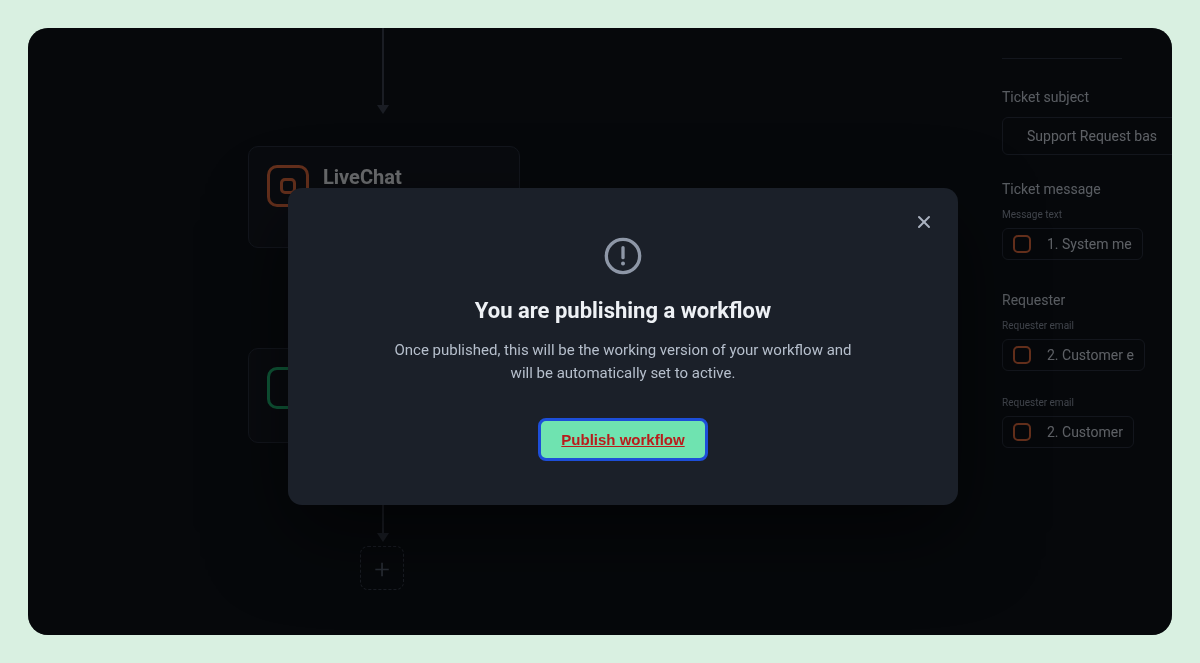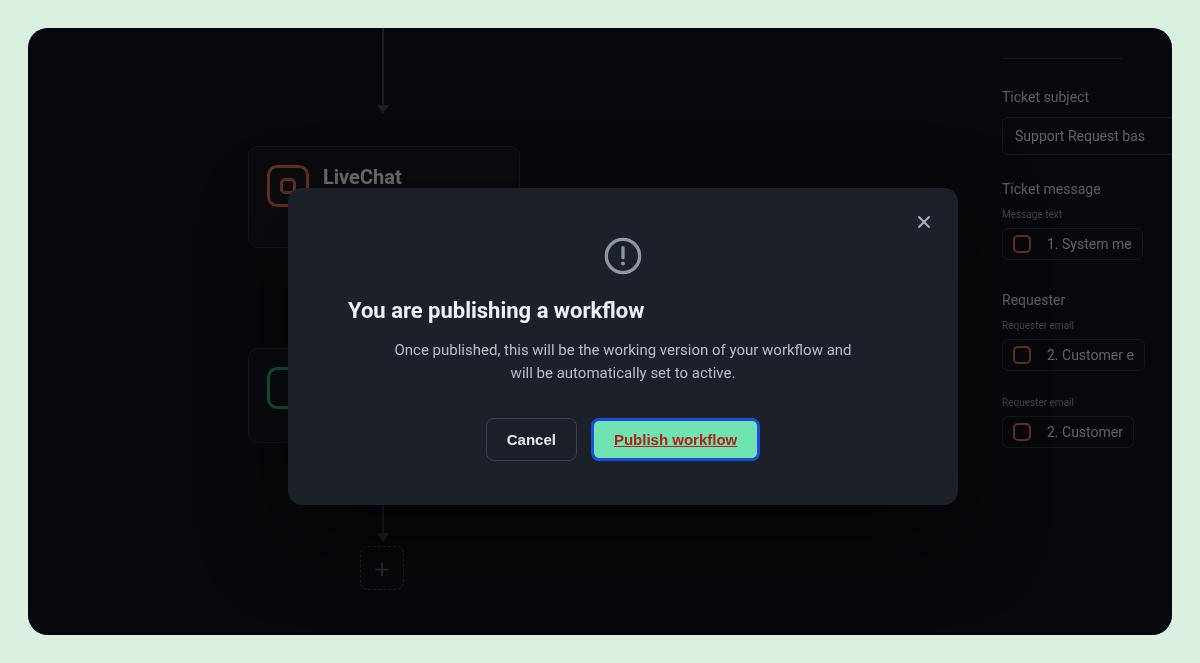--- a/index.html
+++ b/index.html
@@ -132,21 +132,21 @@
     .sub-label{
       font-size:10px;color:#8e97a7;margin-bottom:8px;
     }
     .chip-box{
       border:1px solid #2a3140;
       border-radius:6px;
       padding:10px 12px;
       font-size:14px;
       color:#cfd6e1;
       margin-bottom:26px;
-      white-space:nowrap;overflow:hidden;
+      white-space:nowrap;overflow:hidden;text-align:center;
     }
     .chip{
       display:inline-flex;align-items:center;gap:16px;
       border:1px solid #2a3140;border-radius:6px;
       padding:6px 10px;font-size:14px;color:#cfd6e1;
       margin-bottom:26px;white-space:nowrap;
     }
     .chip-dot{
       width:18px;height:18px;border-radius:5px;border:2px solid #e06a3e;flex-shrink:0;
     }
@@ -170,21 +170,21 @@
       width: 32px; height: 32px;
       display:flex;align-items:center;justify-content:center;
       color: #aab2c0;
       cursor: pointer;
       border-radius:6px;
     }
     .alert-icon{
       width:40px;height:40px;margin:0 auto 22px auto;display:block;
     }
     .modal-title{
-      color:#eef1f5;font-size:22px;font-weight:700;text-align:left;margin-bottom:14px;
+      color:#eef1f5;font-size:22px;font-weight:700;text-align:center;margin-bottom:14px;
     }
     .modal-body{
       color:#b6bfcc;font-size:15px;text-align:center;line-height:1.5;
       max-width:470px;margin:16px auto 34px auto;
     }
     .modal-actions{
       display:flex;justify-content:center;gap:14px;
     }
     .btn{
       font-size:15px;font-weight:600;padding:10px 20px;border-radius:8px;cursor:pointer;
@@ -266,18 +266,17 @@
     <svg class="alert-icon" viewBox="0 0 24 24" fill="none" stroke="#8e97a7" stroke-width="2">
       <circle cx="12" cy="12" r="10"></circle>
       <line x1="12" y1="7" x2="12" y2="13" stroke-linecap="round"></line>
       <circle cx="12" cy="16.5" r="1.2" fill="#8e97a7" stroke="none"></circle>
     </svg>
 
     <div class="modal-title">You are publishing a workflow</div>
     <div class="modal-body">Once published, this will be the working version of your workflow and will be automatically set to active.</div>
 
     <div class="modal-actions">
-      <button class="btn btn-secondary">Cancel</button>
       <button class="btn btn-primary">Publish workflow</button>
     </div>
   </div>
 
 </div>
 
 </body></html>

